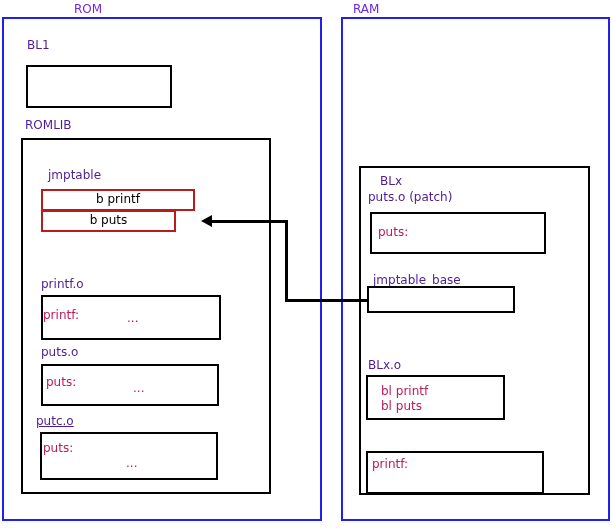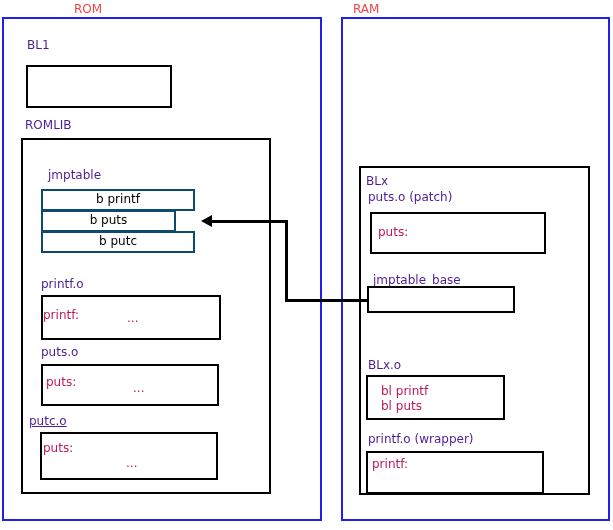--- a/index.html
+++ b/index.html
@@ -26,38 +26,38 @@
   }
   .region {
     position: absolute;
     border: 2px solid #2020ee;
     background: transparent;
     box-sizing: border-box;
   }
   .region-title {
     position: absolute;
     font-size: 12px;
-    color: #ef4444;
+    color: #6d28d9;
     white-space: nowrap;
   }
   .bx {
     position: absolute;
     border: 2px solid #000000;
     background: #ffffff;
     box-sizing: border-box;
   }
   .bx-outer {
     position: absolute;
     border: 2px solid #000000;
     background: #ffffff;
     box-sizing: border-box;
   }
   .cell {
     position: absolute;
-    border: 2px solid #0c4a6e;
+    border: 2px solid #b91c1c;
     background: #ffffff;
     box-sizing: border-box;
     font-size: 12px;
     color: #000000;
     text-align: center;
     line-height: 17px;
     white-space: nowrap;
   }
   .txt {
     position: absolute;
@@ -89,56 +89,54 @@
 
   <div class="lbl" style="left:27px; top:38px;">BL1</div>
   <div class="bx" style="left:26px; top:65px; width:146px; height:43px;"></div>
 
   <div class="lbl" style="left:25px; top:118px;">ROMLIB</div>
   <div class="bx-outer" style="left:21px; top:138px; width:250px; height:356px;"></div>
 
   <div class="lbl" style="left:48px; top:168px;">jmptable</div>
   <div class="cell" style="left:41px; top:189px; width:154px; height:22px;">b printf</div>
   <div class="cell" style="left:41px; top:210px; width:135px; height:22px;">b puts</div>
-  <div class="cell" style="left:41px; top:231px; width:154px; height:22px;">b putc</div>
 
   <div class="lbl" style="left:41px; top:277px;">printf.o</div>
   <div class="bx" style="left:41px; top:295px; width:180px; height:45px;"></div>
   <div class="txt" style="left:43px; top:308px;">printf:</div>
   <div class="txt" style="left:127px; top:311px;">...</div>
 
   <div class="lbl" style="left:41px; top:345px;text-align:right;">puts.o</div>
   <div class="bx" style="left:41px; top:364px; width:178px; height:42px;"></div>
   <div class="txt" style="left:46px; top:375px;">puts:</div>
   <div class="txt" style="left:133px; top:381px;">...</div>
 
-  <div class="lbl" style="left:29px; top:414px;text-decoration:underline;">putc.o</div>
+  <div class="lbl" style="left:36px; top:414px;text-decoration:underline;">putc.o</div>
   <div class="bx" style="left:40px; top:432px; width:178px; height:48px;"></div>
   <div class="txt" style="left:43px; top:441px;">puts:</div>
   <div class="txt" style="left:126px; top:456px;">...</div>
 
   <div class="region-title" style="left:353px; top:2px;">RAM</div>
   <div class="region" style="left:341px; top:17px; width:269px; height:504px;"></div>
 
   <div class="bx-outer" style="left:359px; top:166px; width:231px; height:329px;"></div>
-  <div class="lbl" style="left:366px; top:174px;">BLx</div>
+  <div class="lbl" style="left:380px; top:174px;">BLx</div>
 
   <div class="lbl" style="left:368px; top:190px;">puts.o (patch)</div>
   <div class="bx" style="left:370px; top:212px; width:176px; height:42px;"></div>
   <div class="txt" style="left:378px; top:225px;">puts:</div>
 
   <div class="lbl" style="left:373px; top:273px;">jmptable_base</div>
   <div class="bx" style="left:367px; top:286px; width:148px; height:27px;"></div>
 
   <div class="lbl" style="left:368px; top:358px;">BLx.o</div>
   <div class="bx" style="left:366px; top:375px; width:139px; height:45px;"></div>
   <div class="txt" style="left:381px; top:384px;">bl printf</div>
   <div class="txt" style="left:381px; top:399px;">bl puts</div>
 
-  <div class="lbl" style="left:368px; top:432px;">printf.o (wrapper)</div>
   <div class="bx" style="left:366px; top:451px; width:178px; height:43px;"></div>
   <div class="txt" style="left:372px; top:457px;">printf:</div>
 
   <div class="conn" style="left:285px; top:299px; width:82px; height:3px;"></div>
   <div class="conn" style="left:285px; top:220px; width:3px; height:82px;"></div>
   <div class="conn" style="left:211px; top:220px; width:77px; height:3px;"></div>
   <div class="arrowhead" style="left:201px; top:215px;"></div>
 
 </div>
 

